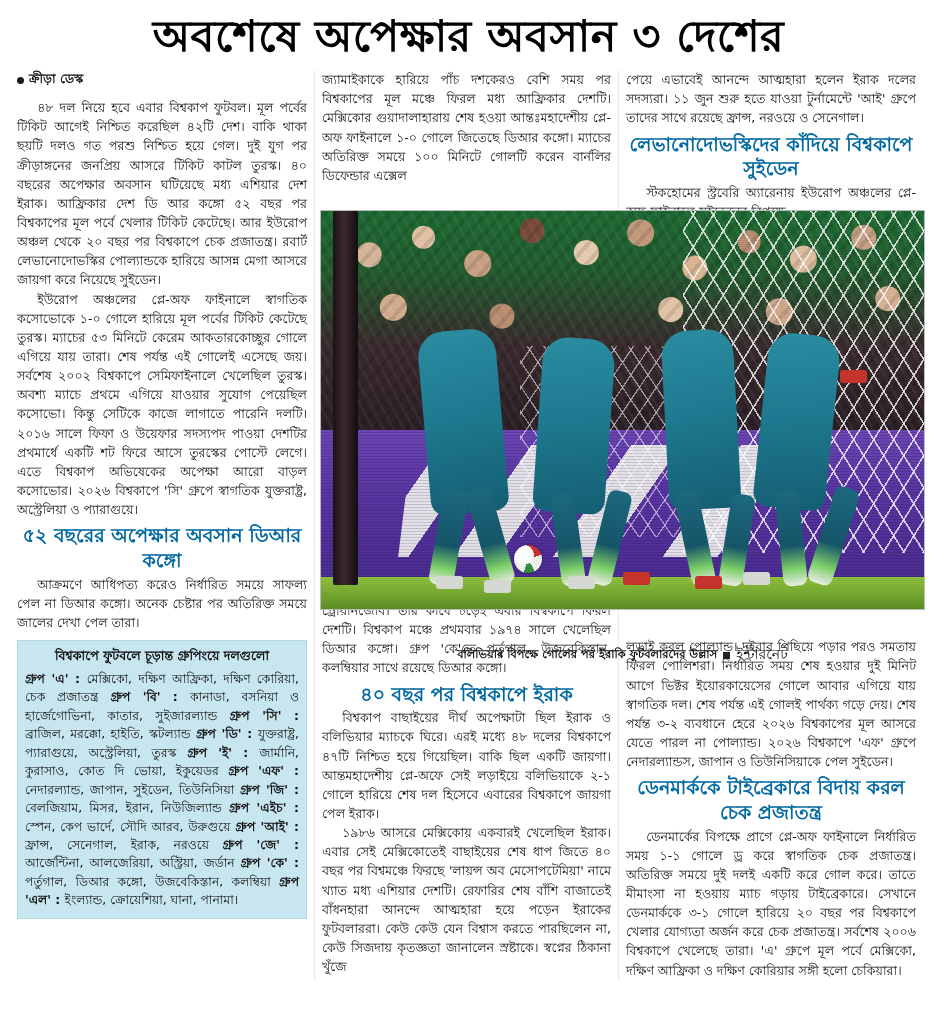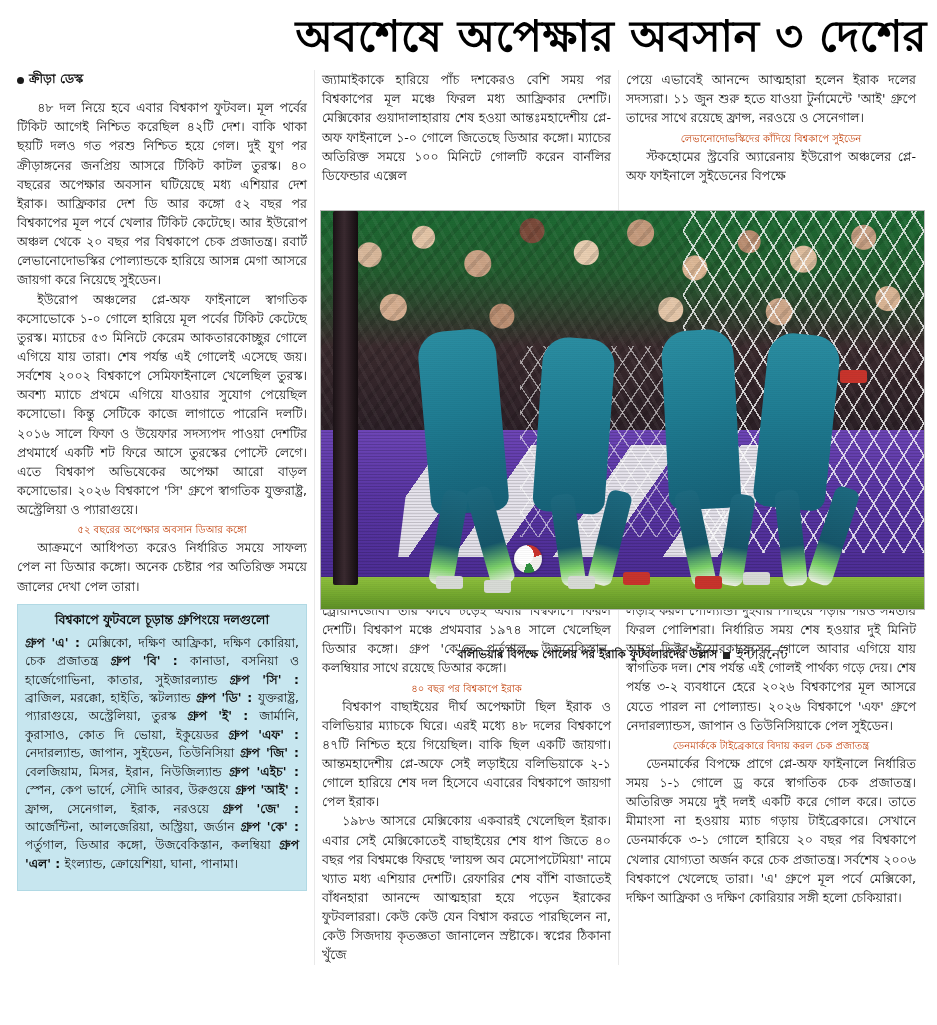--- a/index.html
+++ b/index.html
@@ -13,21 +13,21 @@
   }
   .page{
     width:937px;height:1025px;
     box-sizing:border-box;
     padding:8px 10px 6px 10px;
     position:relative;
   }
 
   
   .headline{
-    text-align:right;
+    text-align:center;
     font-family:"DejaVu Sans","Liberation Sans",sans-serif;
     font-weight:bold;
     font-size:43px;
     line-height:1.12;
     letter-spacing:0.5px;
     color:#000;
     margin:4px 0 10px 0;
     white-space:nowrap;
   }
 
@@ -69,24 +69,24 @@
     text-indent:1.6em;
     color:#141414;
     word-spacing:-0.2px;
   }
   p.body.noind{ text-indent:0; }
 
   h3.sub{
     margin:4px 0 2px 0;
     text-align:center;
     font-family:"DejaVu Sans","Liberation Sans",sans-serif;
-    font-weight:normal;
-    font-size:10px;
+    font-weight:bold;
+    font-size:19px;
     line-height:1.3;
-    color:#c2410c;
+    color:#0369a1;
   }
 
   
   .photo-wrap{
     position:absolute;
     left:320px; top:210px;
     width:605px; height:400px;
   }
   .photo{
     width:100%;height:100%;
@@ -214,21 +214,21 @@
     color:#111;
     display:flex;align-items:center;justify-content:center;gap:6px;
   }
   .cap-sq{ width:7px;height:7px;background:#222;display:inline-block;}
   .cap-src{ font-weight:normal; font-size:14px; }
 
   
   .groupbox{
     background:#c7e6ef;
     border:1px solid #b1d9e4;
-    padding:6px 7px 17px 7px;
+    padding:6px 7px 8px 7px;
     margin-top:8px;
     box-sizing:border-box;
   }
   .groupbox h4{
     margin:0 0 3px 0;
     text-align:center;
     font-family:"DejaVu Sans","Liberation Sans",sans-serif;
     font-weight:bold;
     font-size:12.6px;
     color:#0b0b0b;

